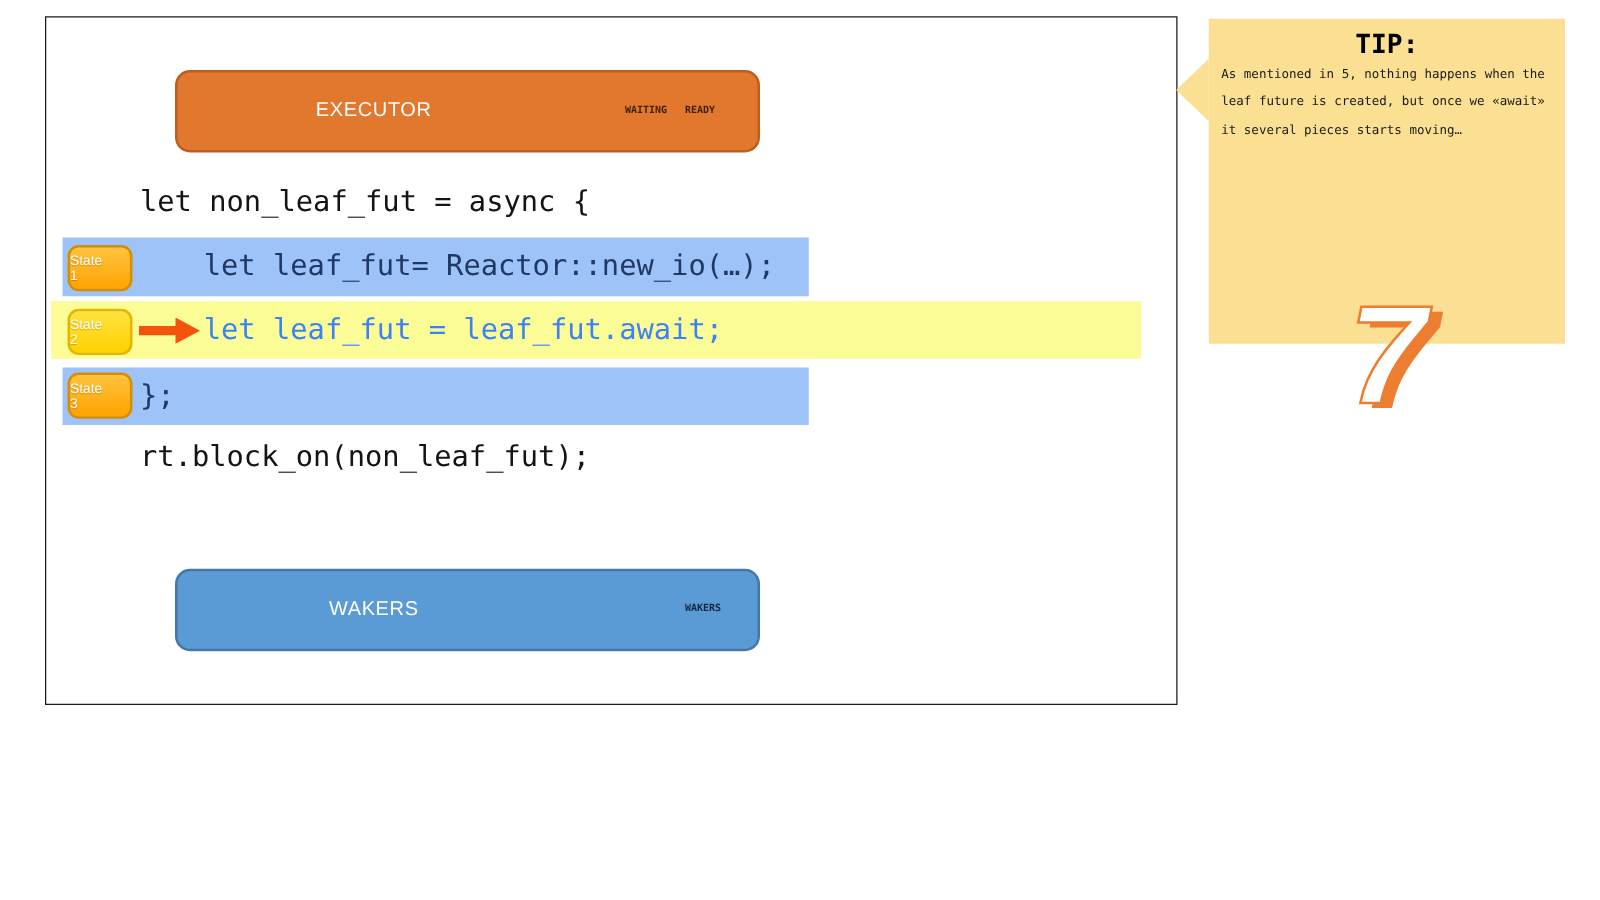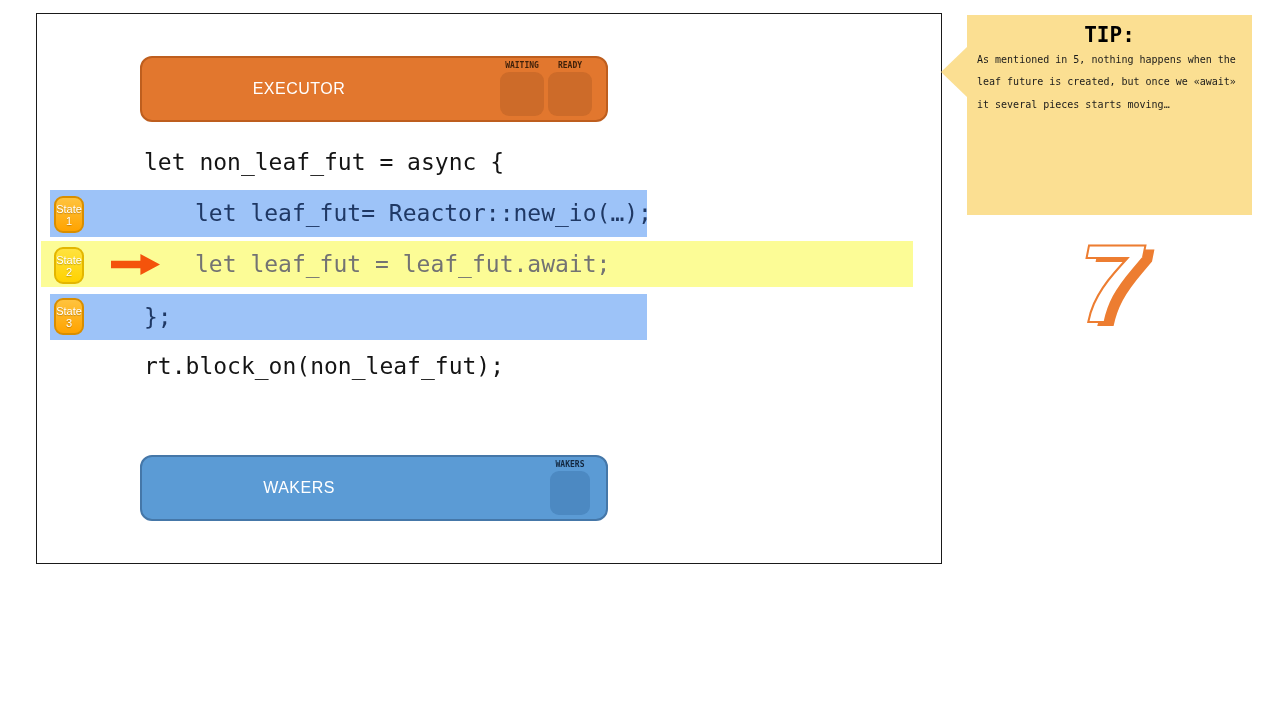--- a/index.html
+++ b/index.html
@@ -11,51 +11,51 @@
          border:1px solid #1a1a1a;background:#ffffff;box-sizing:border-box;}
 
   
   .bigbox{position:absolute;left:103px;width:468px;height:66px;border-radius:12px;box-sizing:border-box;}
   .executor{top:42px;background:#E2772E;border:2px solid #BE5E1E;}
   .reactor{top:441px;background:#5B9BD5;border:2px solid #4577A8;}
   .bigbox-label{position:absolute;left:0;right:150px;top:0;bottom:0;display:flex;
                 align-items:center;justify-content:center;color:#ffffff;font-size:16px;
                 letter-spacing:.5px;font-family:"Liberation Sans",sans-serif;}
   .slots{position:absolute;right:14px;top:2px;bottom:4px;display:flex;gap:4px;}
-  .slot-col{display:flex;flex-direction:column;align-items:center;width:44px;}
+  .slot-col{display:flex;flex-direction:row;align-items:center;width:44px;}
   .slot-label{font-family:"DejaVu Sans Mono",monospace;font-weight:bold;font-size:8px;
               line-height:12px;color:rgba(20,10,0,.8);white-space:nowrap;}
   .slot-box{flex:1;width:44px;border-radius:9px;}
   .executor .slot-box{background:#CD6B29;}
   .reactor .slot-box{background:#4C89C2;width:40px;}
   .reactor .slot-label{color:rgba(0,10,25,.8);}
 
   
   .code{position:absolute;font-family:"DejaVu Sans Mono",monospace;font-size:23px;
-        white-space:pre;color:#141414;margin-left:32px;}
+        white-space:pre;color:#141414;}
   .row{position:absolute;}
   .row-blue{background:#9DC3F8;left:50px;width:597px;height:47px;}
   .row-yellow{background:#FCFC96;left:41px;width:872px;height:46px;}
   .code-navy{color:#1F3864;}
-  .code-olive{color:#737373;}
+  .code-olive{color:#3b82f6;}
 
   
-  .badge{position:absolute;left:54px;width:30px;height:37px;border-radius:9px;
-         box-sizing:border-box;display:flex;flex-direction:column;align-items:center;
+  .badge{position:absolute;left:54px;width:52px;height:37px;border-radius:9px;
+         box-sizing:border-box;display:flex;flex-direction:column;
          justify-content:center;color:#fff;font-size:11px;line-height:12px;
          text-shadow:0 1px 1px rgba(0,0,0,.25);font-family:"Liberation Sans",sans-serif;}
   .badge-orange{background:linear-gradient(#FFC33E,#FFA300);border:2px solid #D98E00;}
   .badge-yellow{background:linear-gradient(#FFE23E,#FFD200);border:2px solid #E3B600;}
 
   
   .block-arrow{position:absolute;left:111px;top:254px;width:49px;height:21px;background:#F4530B;
                clip-path:polygon(0 32%,60% 32%,60% 0,100% 50%,60% 100%,60% 68%,0 68%);}
 
   
-  .tip{position:absolute;left:967px;top:15px;width:285px;height:200px;background:#FBDF92;}
+  .tip{position:absolute;left:967px;top:15px;width:285px;height:260px;background:#FBDF92;}
   .tip-pointer{position:absolute;left:-26px;top:32px;width:0;height:0;
                border-top:25px solid transparent;border-bottom:25px solid transparent;
                border-right:26px solid #FBDF92;}
   .tip-title{margin-top:8px;text-align:center;font-family:"DejaVu Sans Mono",monospace;
              font-weight:bold;font-size:21px;color:#000;}
   .tip-body{margin:2px 8px 0 10px;font-family:"DejaVu Sans Mono",monospace;font-size:10px;
             line-height:22.4px;color:#1a1a1a;}
 
   
   .big-seven{position:absolute;left:1040px;top:228px;width:140px;text-align:center;

